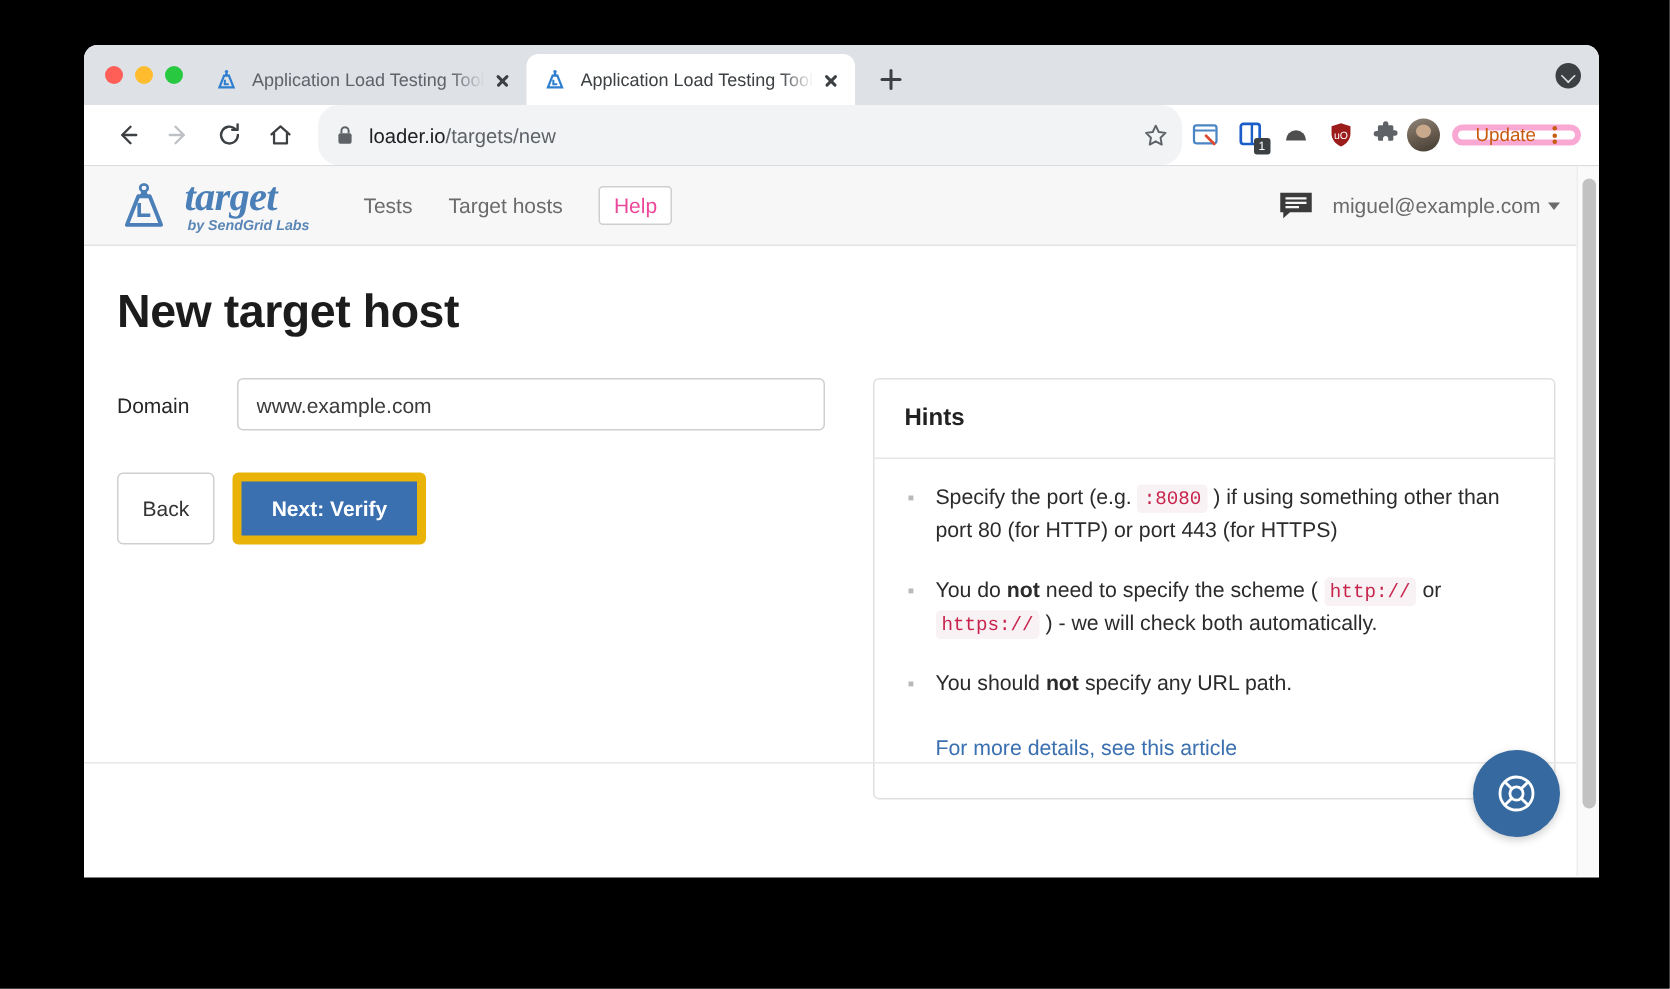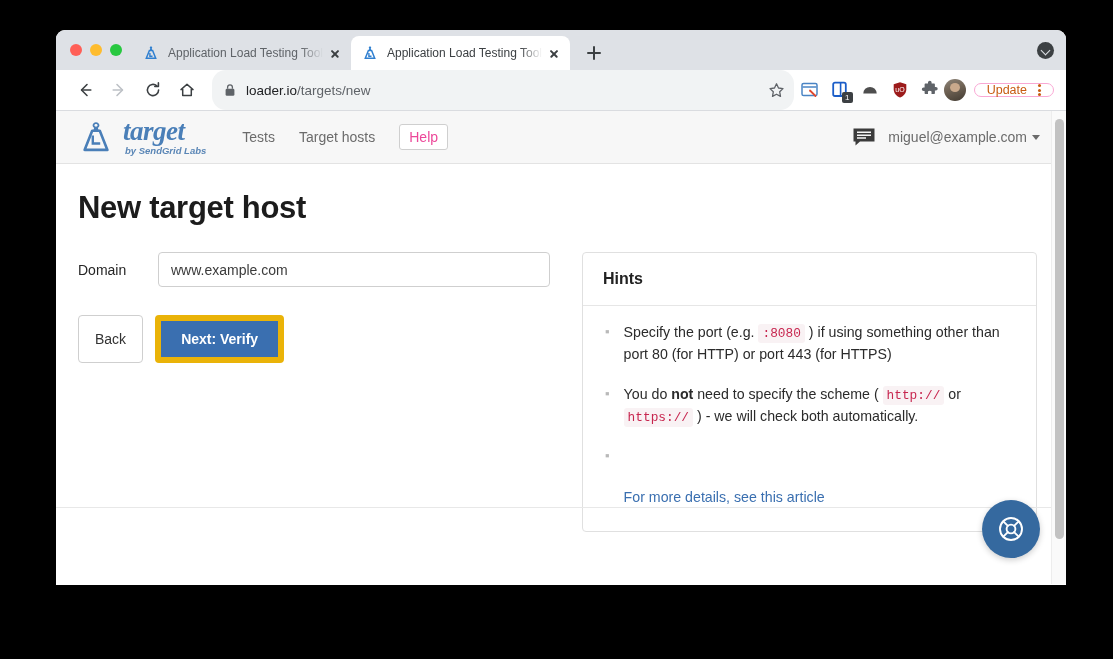--- a/index.html
+++ b/index.html
@@ -173,21 +173,21 @@
     margin-left: 4px; overflow:hidden; position:relative; cursor:pointer; flex-shrink:0;
   }
   .avatar::after {
     content:""; position:absolute; left:6px; top:4px;
     width:10px; height:9px; border-radius:50%;
     background:#c9a98c;
   }
   .update-pill {
     display: flex; align-items: center;
     height: 14px;
-    border: 1px solid #f9a8d4;
+    border: 4px solid #f9a8d4;
     border-radius: 13px;
     padding: 0 6px 0 12px;
     margin-left: 8px;
     cursor: pointer;
     flex-shrink:0;
   }
   .update-pill span { font-size: 12.5px; color: #c75b10; }
   .kebab { width: 16px; height: 16px; position: relative; margin-left: 4px; }
   .kebab i {
     position:absolute; left:7px; width:3px; height:3px; border-radius:50%;
@@ -548,20 +548,21 @@
               <span class="hint-text"><span>Specify the port (e.g. </span><code class="tok">:8080</code><span> ) if using something other than port 80 (for HTTP) or port 443 (for HTTPS)</span></span>
             </div>
 
             <div class="hint-item">
               <span class="hint-bullet">▪</span>
               <span class="hint-text"><span>You do </span><b>not</b><span> need to specify the scheme ( </span><code class="tok">http://</code><span> or </span><code class="tok">https://</code><span> ) - we will check both automatically.</span></span>
             </div>
 
             <div class="hint-item">
               <span class="hint-bullet">▪</span>
+              <span class="hint-text"><span>You should </span><b>not</b><span> specify any URL path.</span></span>
             </div>
 
             <div class="hint-item" style="margin-bottom:0;">
               <span class="hint-bullet" style="visibility:hidden;">▪</span>
               <a class="hint-link">For more details, see this article</a>
             </div>
           </div>
         </div>
       </div>
 

